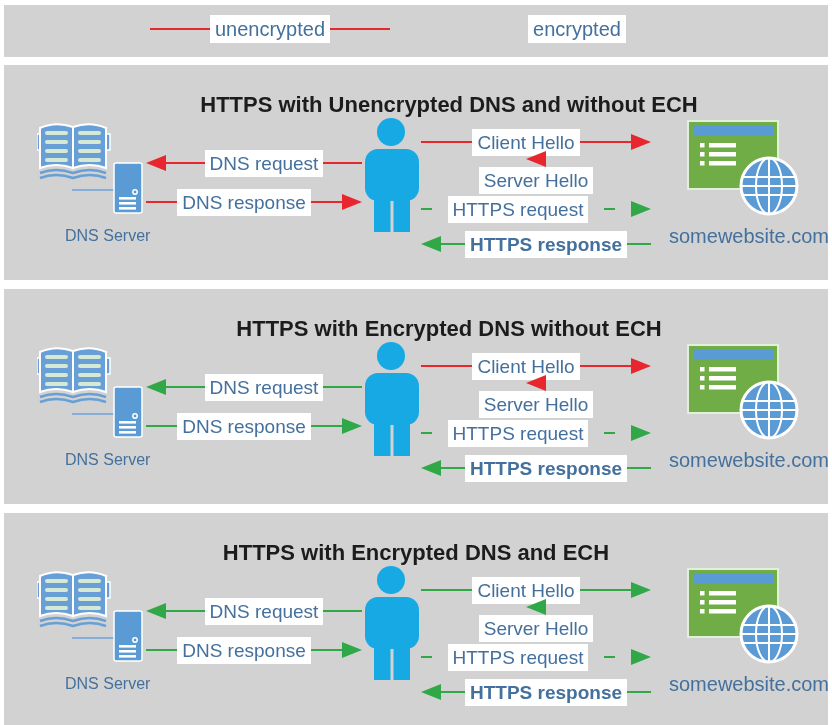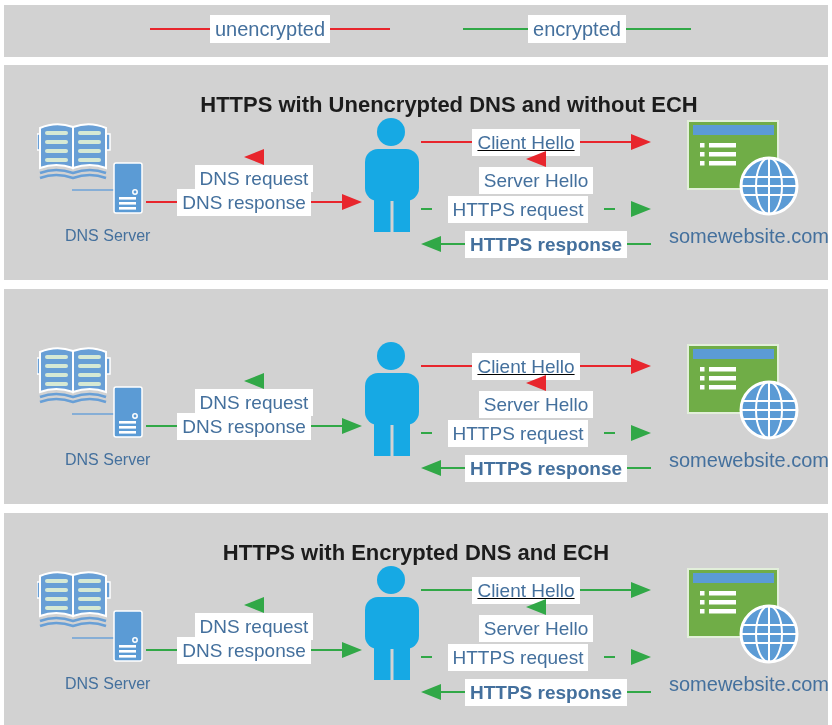--- a/index.html
+++ b/index.html
@@ -26,31 +26,31 @@
   .shaft { flex:1 1 0; height:2px; background:var(--c); min-width:4px; }
   .tag {
     background:#ffffff; color:var(--label_text);
     font-size:19px; line-height:25px; padding:1px 5px; white-space:nowrap;
   }
   .head { width:0; height:0; flex:0 0 auto; }
   .head-left  { border-right:20px solid var(--c); border-top:8px solid transparent; border-bottom:8px solid transparent; }
   .head-right { border-left:20px solid var(--c);  border-top:8px solid transparent; border-bottom:8px solid transparent; }
 
   
-  .a-dns-req  { left:142px; width:216px; top:84px;flex-direction:column; }
+  .a-dns-req  { left:142px; width:216px; top:84px; }
   .a-dns-resp { left:142px; width:216px; top:123px; }
   
-  .a-client   { left:417px; width:230px; top:63px;text-decoration:underline; }
+  .a-client   { left:417px; width:230px; top:63px; }
   .a-server   { left:417px; width:230px; top:86px;flex-direction:column; }
   .a-hreq     { left:417px; width:230px; top:130px;gap:16px; }
   .a-hresp    { left:417px; width:230px; top:165px;font-weight:bold; }
 
   
   .a-unenc { left:146px; width:240px; top:10px;align-items:center; }
-  .a-enc   { left:459px; width:228px; top:10px; }
+  .a-enc   { left:459px; width:228px; top:10px;flex-direction:column; }
   #legend .tag { font-size:20px; line-height:26px; }
 
   
   .icon { position:absolute; }
   .dns-icon    { left:33px;  top:58px; width:106px; height:92px; }
   .person-icon { left:358px; top:53px; width:60px;  height:114px; }
   .site-icon   { left:683px; top:55px; width:112px; height:96px; }
 
   .caption { position:absolute; color:var(--label_text); white-space:nowrap; }
   .dns-caption  { left:41px;  top:162px; font-size:16px;margin-left:20px; }
@@ -172,20 +172,21 @@
     </div>
     <div class="arrow a-hresp c-green">
       <span class="head head-left"></span>
       <span class="shaft"></span>
       <span class="tag">HTTPS response</span>
       <span class="shaft"></span>
     </div>
   </section>
 
   <section class="panel" id="panel-2">
+    <h2 class="panel-title shift">HTTPS with Encrypted DNS without ECH</h2>
     <div class="icon dns-icon">
   <svg viewBox="0 0 106 92" width="106" height="92">
     <path d="M35,67 L78,67" stroke="var(--connector_blue)" stroke-width="2" fill="none"></path>
 
     <rect x="0" y="11" width="5" height="16" fill="var(--book_blue)" stroke="#ffffff" stroke-width="1.5"></rect>
     <rect x="68" y="11" width="5" height="16" fill="var(--book_blue)" stroke="#ffffff" stroke-width="1.5"></rect>
     <path d="M36,4 Q19,-2 3,5 L3,45 Q19,39 36,45 Z" fill="var(--book_blue)" stroke="#ffffff" stroke-width="2"></path>
     <path d="M36,4 Q53,-2 69,5 L69,45 Q53,39 36,45 Z" fill="var(--book_blue)" stroke="#ffffff" stroke-width="2"></path>
     <line x1="36" y1="4" x2="36" y2="45" stroke="#ffffff" stroke-width="2"></line>
     <g fill="var(--page_line)">

